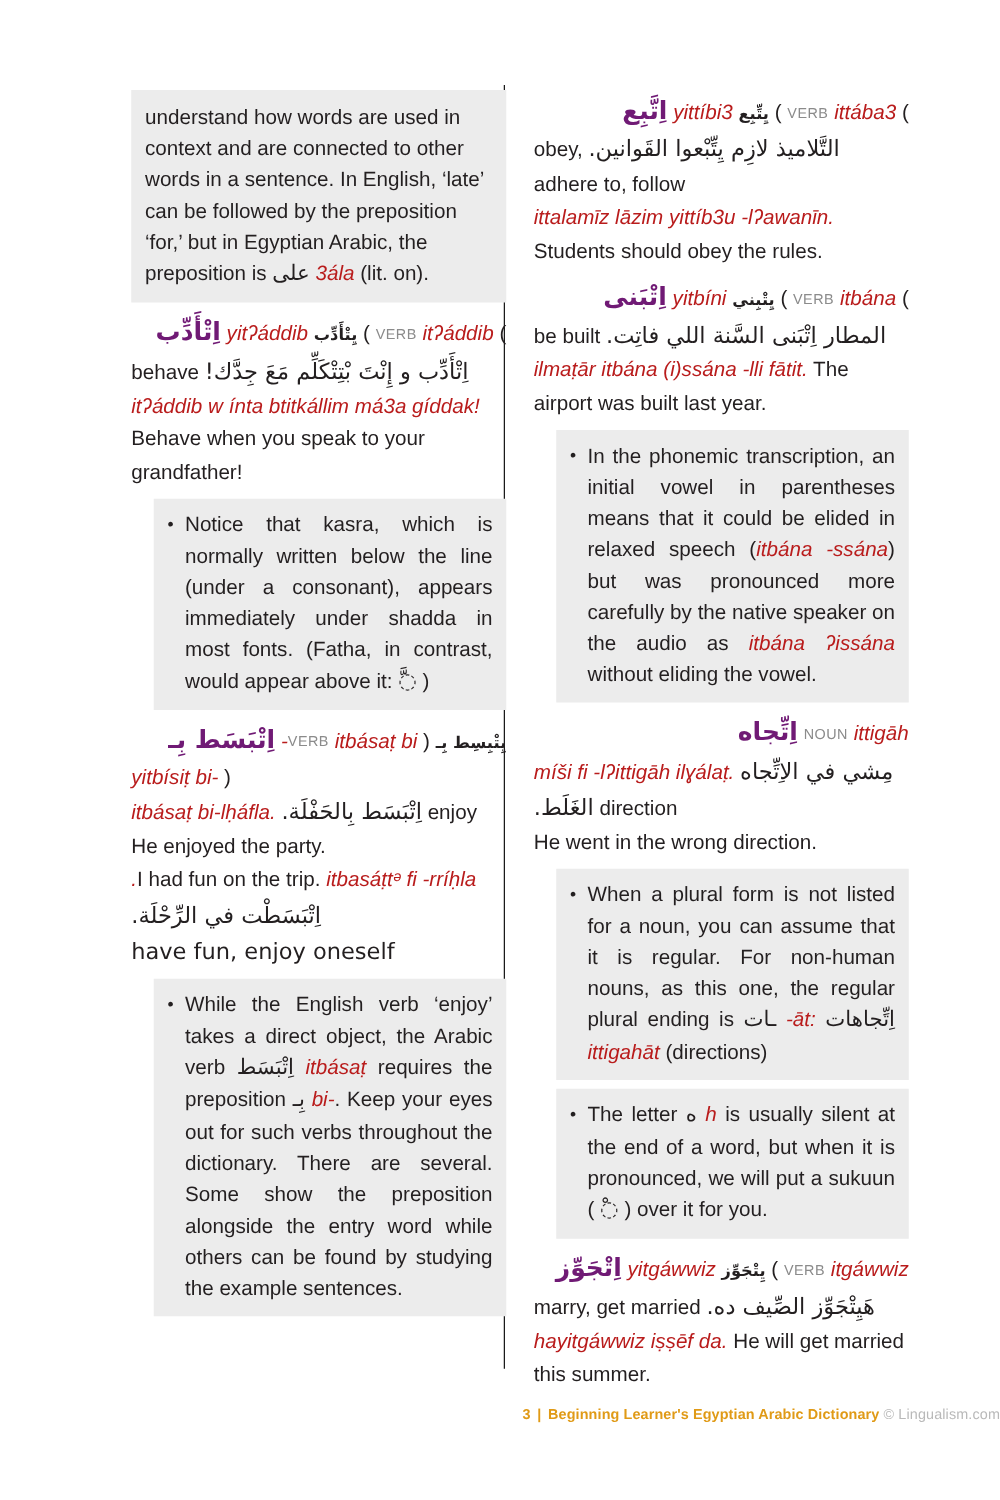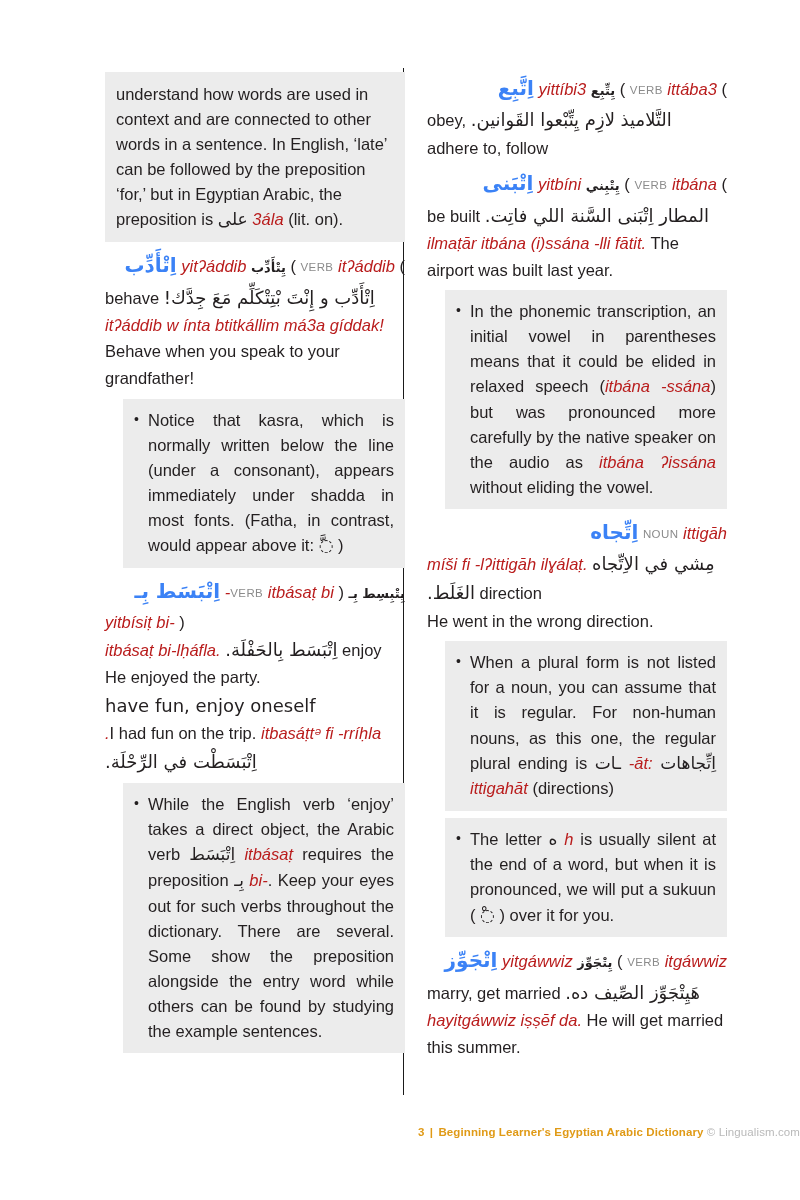--- a/index.html
+++ b/index.html
@@ -98,21 +98,21 @@
   .headline {
     direction: rtl;
     text-align: right;
     unicode-bidi: isolate;
     margin-bottom: 1px;
   }
   .ar-head {
     font-family: "DejaVu Sans", sans-serif;
     font-size: 20px;
     font-weight: bold;
-    color: #3b82f6;
+    color: #701a75;
     direction: rtl;
     unicode-bidi: isolate;
   }
   .ar {
     font-family: "DejaVu Sans", sans-serif;
     font-size: 18px;
     color: #231f20;
     direction: rtl;
     unicode-bidi: isolate;
   }
@@ -232,27 +232,27 @@
         </div>
         <div class="body-line">
           <span class="translit">itbásaṭ bi-lḥáfla.</span>
           <span class="ar">اِتْبَسَط بِالحَفْلَة.</span>
           <span class="gloss">enjoy</span>
         </div>
         <div class="ltr-line">
           <span>He enjoyed the party.</span>
         </div>
         <div class="body-line">
-          <span class="ar">have fun, enjoy oneself</span>
-        </div>
-        <div class="body-line">
           <span>I had fun on the trip.</span>
           <span class="translit">itbasáṭtᵊ fi -rríḥla.</span>
           <span class="ar">اِتْبَسَطْت في الرِّحْلَة.</span>
         </div>
+        <div class="body-line">
+          <span class="ar">have fun, enjoy oneself</span>
+        </div>
       </div>
 
       <div class="note indented">
         <div class="note-bullet">
           <span class="bdot">•</span>
           <span class="btext"><span>While the English verb ‘enjoy’ takes a direct object, the Arabic verb </span><span class="ar-sm">اِتْبَسَط</span> <span class="translit">itbásaṭ</span><span> requires the preposition </span><span class="ar-sm">بِـ</span> <span class="translit">bi-</span><span>. Keep your eyes out for such verbs throughout the dictionary. There are several. Some show the preposition alongside the entry word while others can be found by studying the example sentences.</span></span>
         </div>
       </div>
 
     </div>
@@ -265,20 +265,24 @@
           <span class="translit">yittíbi3</span>
           <span class="ar-b">يِتِّبِع</span>
           <span class="paren">(</span>
           <span class="pos">VERB</span>
           <span class="translit">ittába3</span>
           <span class="ar-head">اِتَّبِع</span>
         </div>
         <div class="body-line">
           <span class="ar">التَّلاميذ لازِم يِتِّبْعوا القَوانين.</span>
           <span class="gloss">obey, adhere to, follow</span>
+        </div>
+        <div class="ltr-line">
+          <span class="translit">ittalamīz lāzim yittíb3u -lʔawanīn.</span>
+          <span>Students should obey the rules.</span>
         </div>
       </div>
 
       <div class="entry">
         <div class="headline">
           <span class="paren">)</span>
           <span class="translit">yitbíni</span>
           <span class="ar-b">يِتْبِني</span>
           <span class="paren">(</span>
           <span class="pos">VERB</span>

